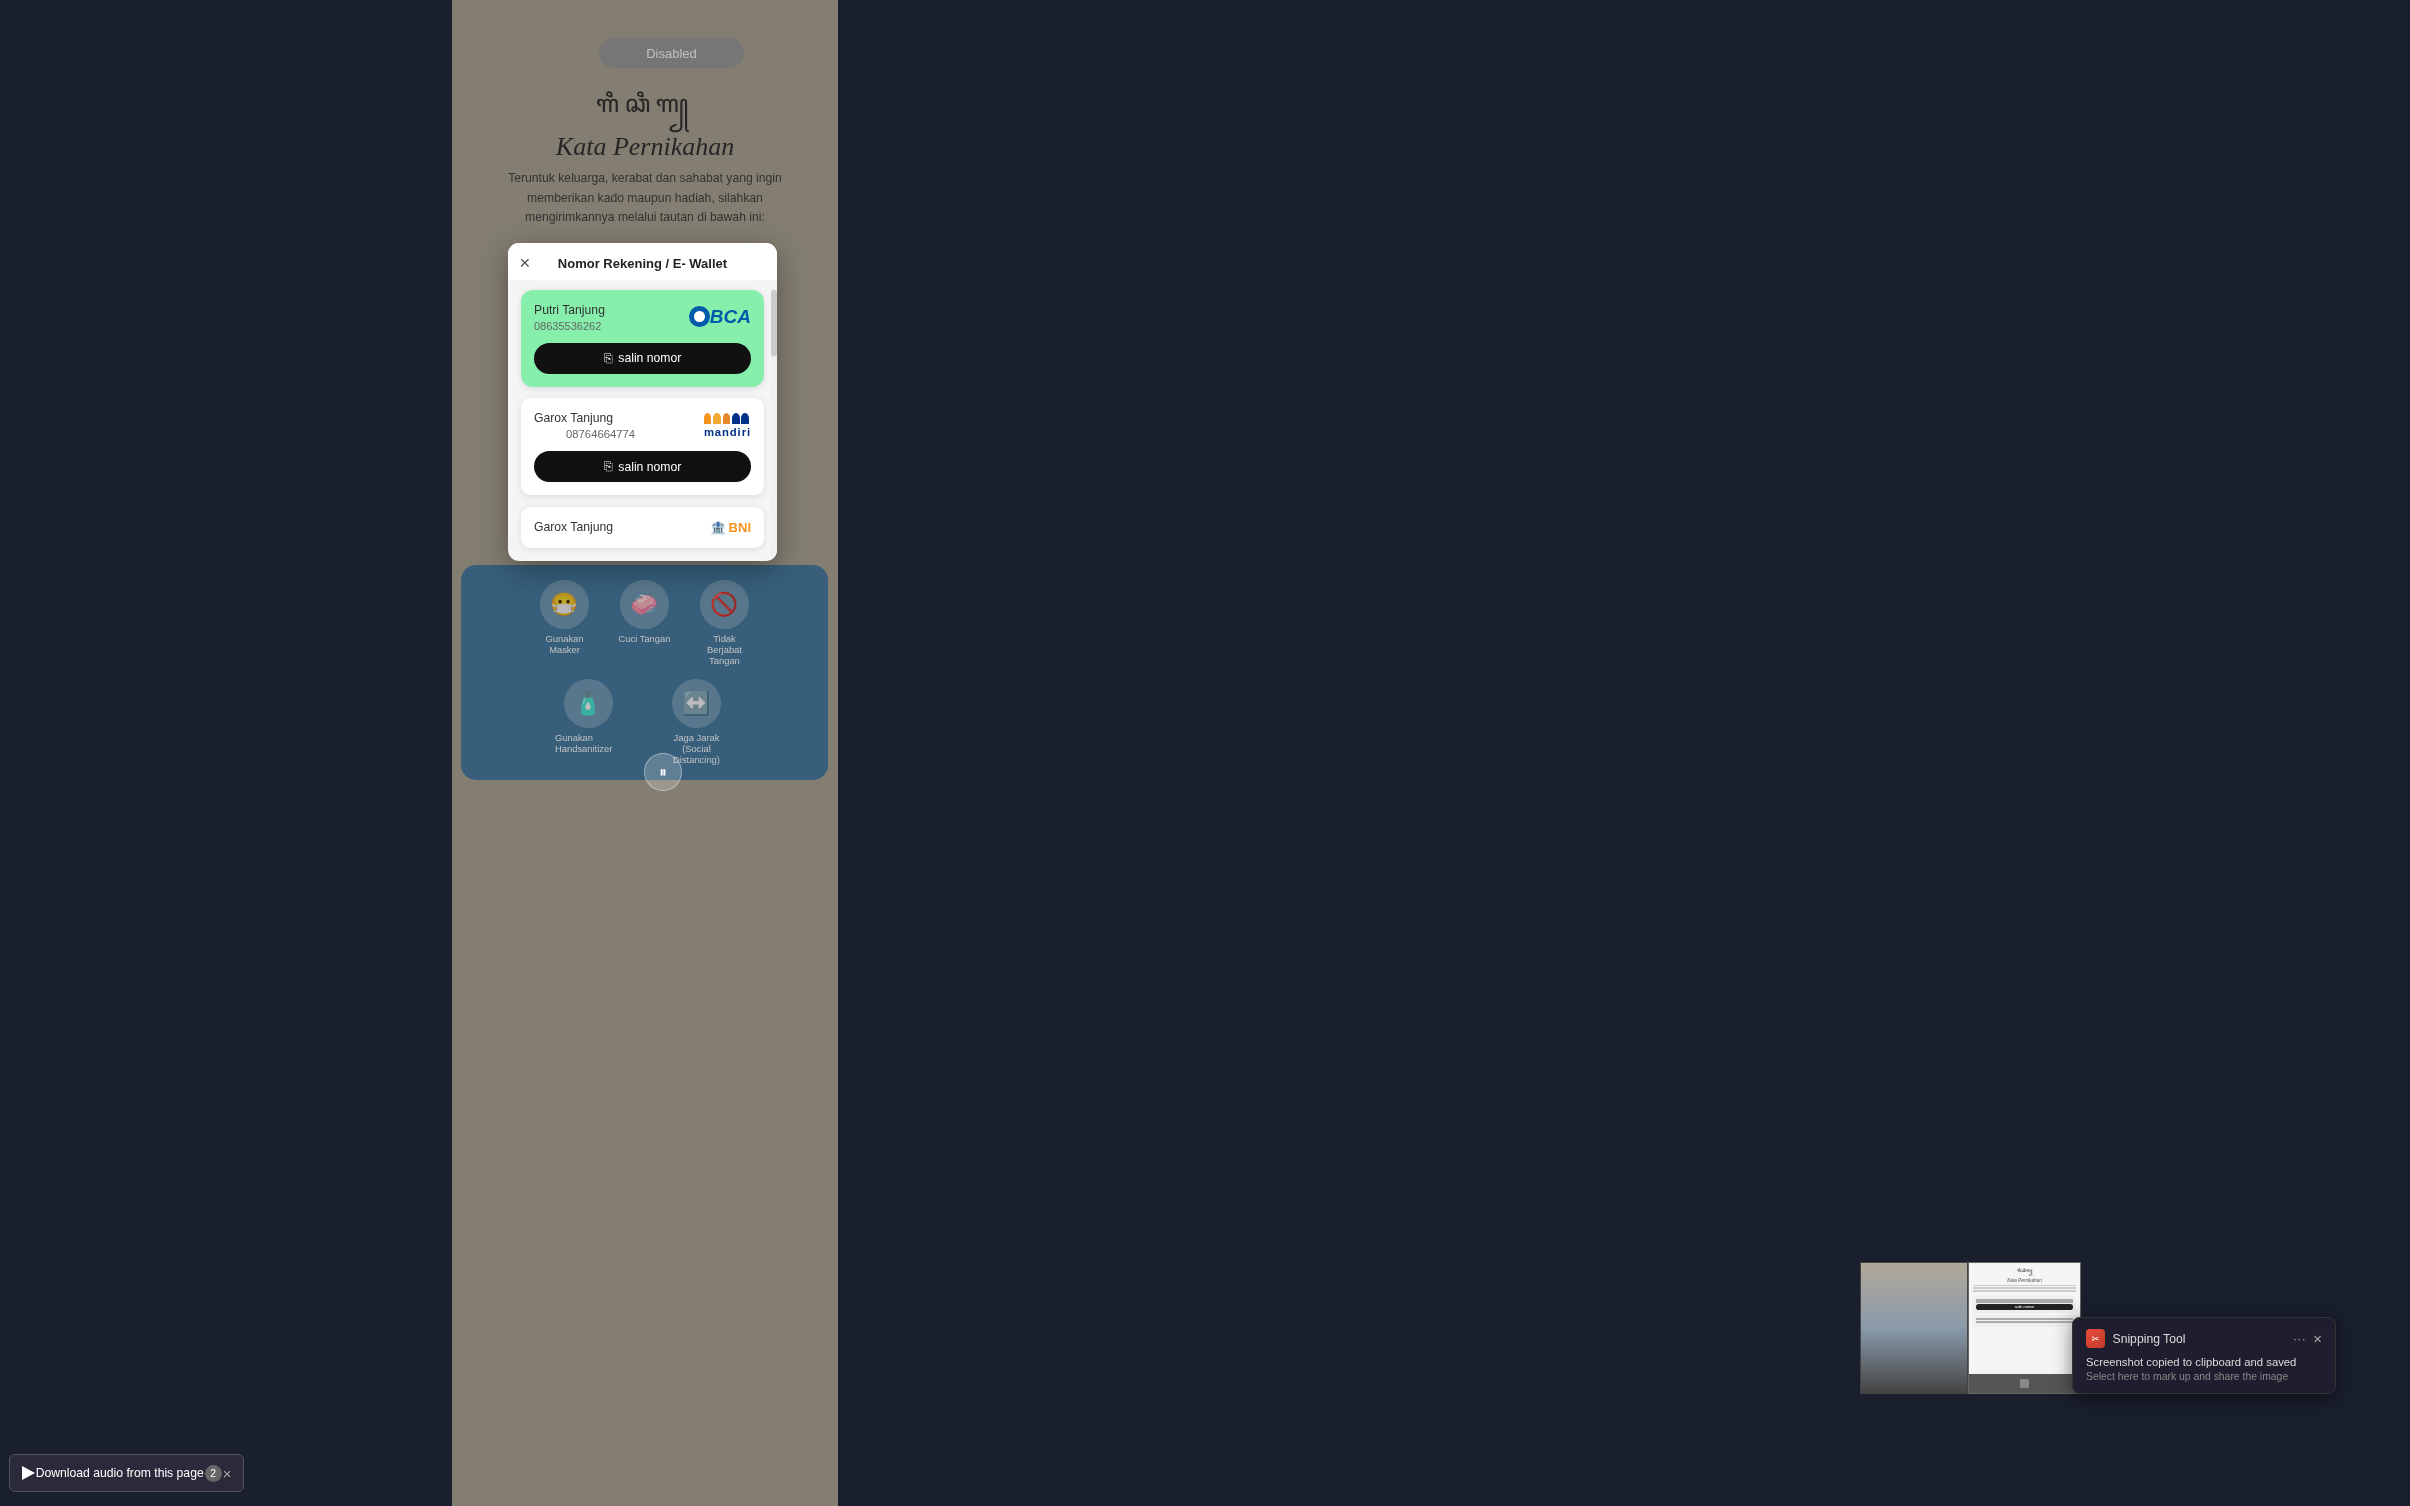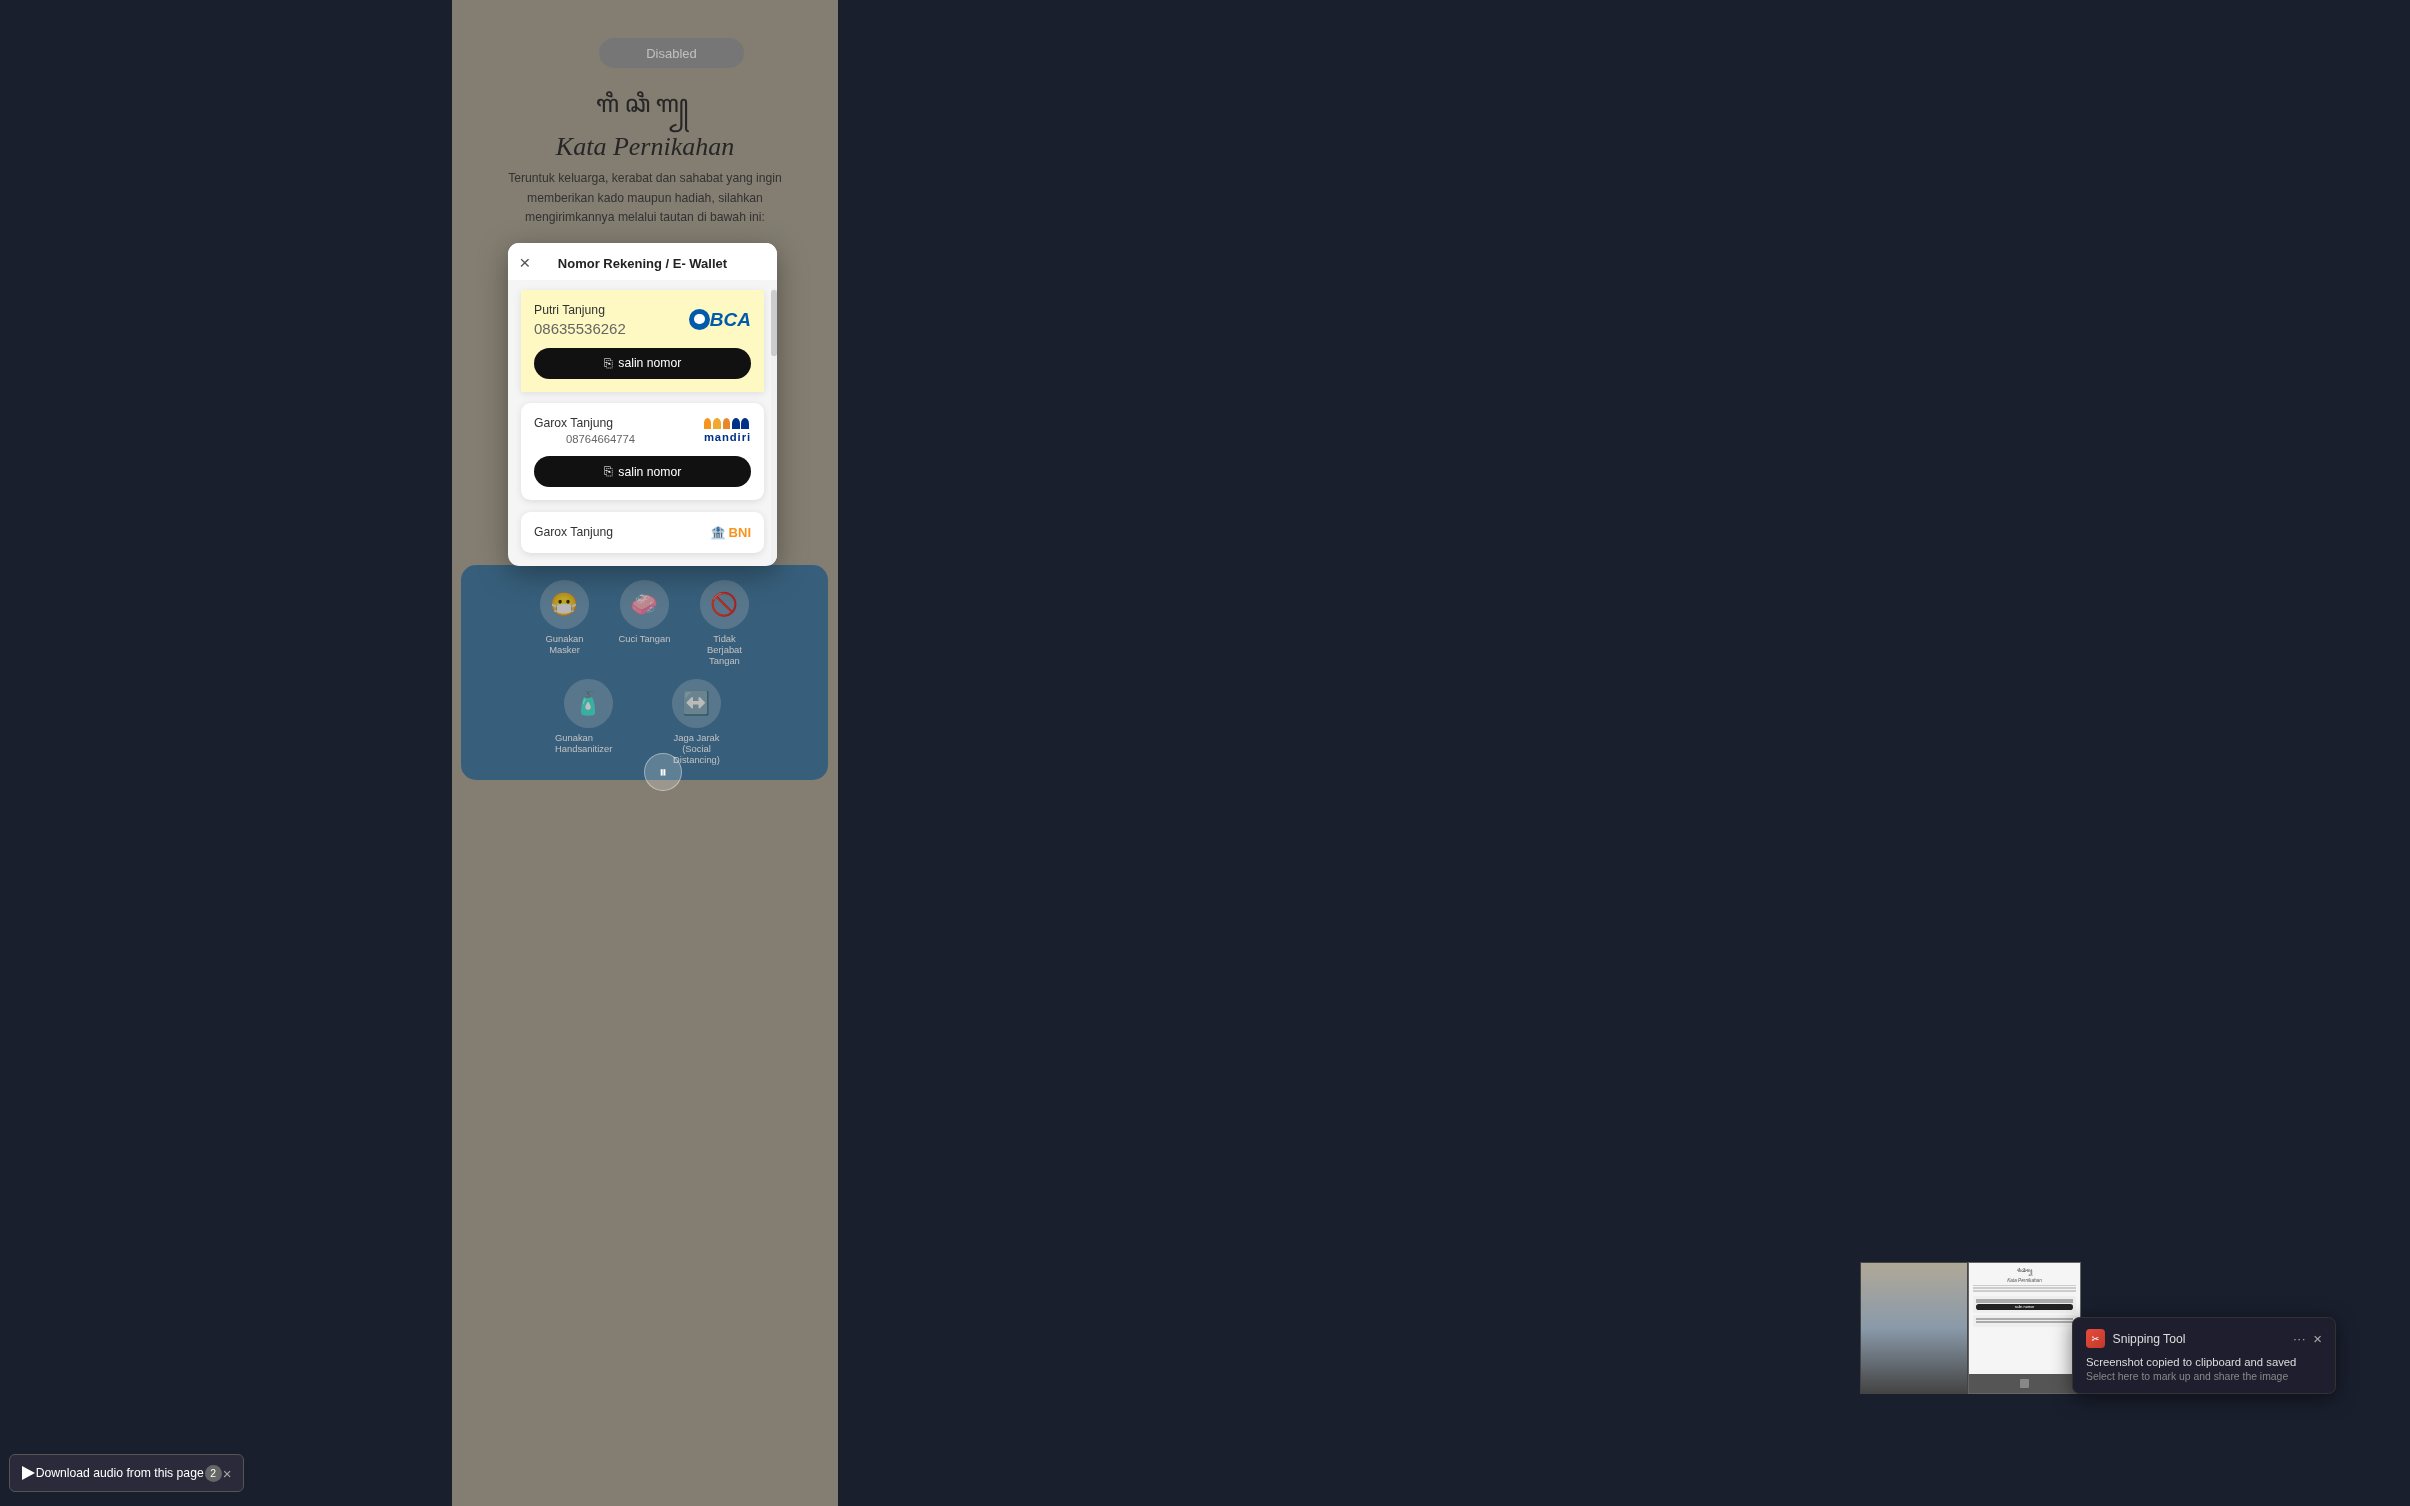--- a/index.html
+++ b/index.html
@@ -34,25 +34,25 @@
 
 <div style="position:absolute;left:508px;top:243px;width:269px;background:#f5f5f5;border-radius:11.3px;z-index:20;box-shadow:0 7.5px 30px rgba(0,0,0,0.35);overflow:hidden;">
 
   <div style="display:flex;align-items:center;justify-content:center;padding:13px 15px 9.4px;position:relative;background:#fff;">
     <button style="position:absolute;left:11.3px;top:50%;transform:translateY(-50%);background:none;border:none;font-size:19px;cursor:pointer;color:#555;line-height:1;">×</button>
     <span style="font-size:13px;font-weight:700;color:#222;text-align:center;">Nomor Rekening / E- Wallet</span>
   </div>
 
   <div style="overflow-y:auto;max-height:339px;padding:9.4px 13px 13px;position:relative;">
 
-    <div style="background:#fef9c3;border-radius:0;padding:13px;margin-bottom:11.3px;box-shadow:0 1.9px 7.5px rgba(0,0,0,0.1);">
+    <div style="background:#86efac;border-radius:12px;padding:13px;margin-bottom:11.3px;box-shadow:0 1.9px 7.5px rgba(0,0,0,0.1);">
       <div style="display:flex;align-items:center;justify-content:space-between;margin-bottom:11.3px;">
         <div>
           <div style="font-size:12.2px;font-weight:500;color:#333;margin-bottom:2.8px;">Putri Tanjung</div>
-          <div style="font-size:15px;color:#666;">08635536262</div>
+          <div style="font-size:11px;color:#666;">08635536262</div>
         </div>
 
         <div style="display:flex;gap:0;">
           <div style="width:21px;height:21px;background:#005baa;border-radius:50%;display:flex;align-items:center;justify-content:center;">
             <div style="width:10.4px;height:10.4px;background:#fff;border-radius:50%;"></div>
           </div>
           <span style="font-size:19px;font-weight:900;color:#005baa;font-style:italic;font-family:Arial,sans-serif;">BCA</span>
         </div>
       </div>
       <button style="display:flex;align-items:center;justify-content:center;gap:5.6px;width:100%;background:#111;color:#fff;border:none;border-radius:19px;padding:8.5px 0;font-size:12.2px;cursor:pointer;">

